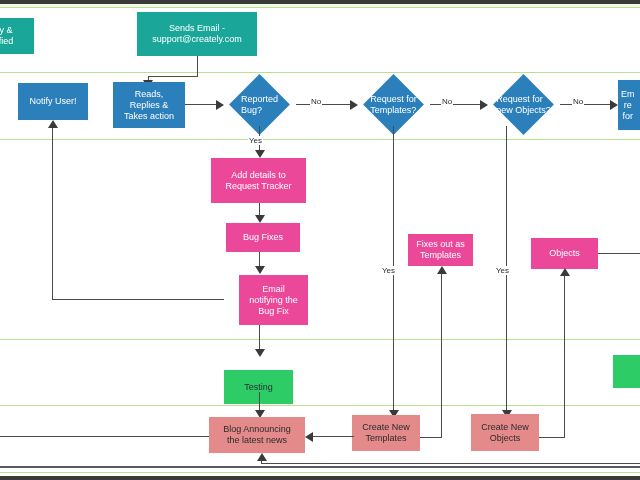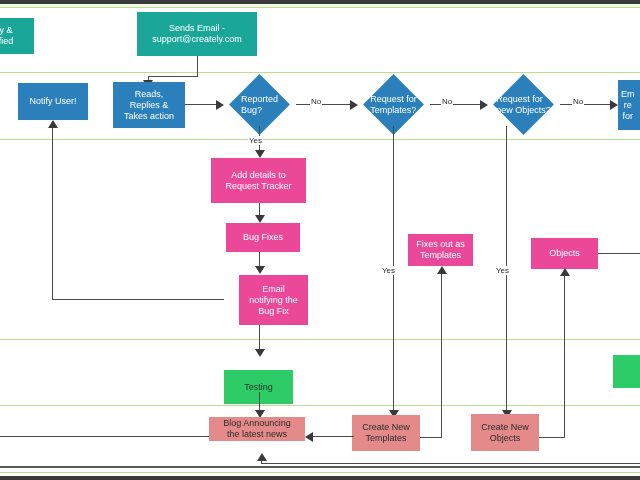--- a/index.html
+++ b/index.html
@@ -191,21 +191,21 @@
   <div class="ln lnv" style="left:259px;top:325px;height:26px;"></div>
   <div class="arrow ar-down" style="left:255px;top:349px;"></div>
 
   <div class="node n-green" style="left:224px;top:358px;width:69px;height:34px;margin-top:12px;">Testing</div>
 
   <div class="node n-green" style="left:613px;top:355px;width:40px;height:33px;"></div>
 
   <div class="ln lnv" style="left:259px;top:392px;height:20px;"></div>
   <div class="arrow ar-down" style="left:255px;top:410px;"></div>
 
-  <div class="node n-red" style="left:209px;top:417px;width:96px;height:24px;">Blog Announcing
+  <div class="node n-red" style="left:209px;top:417px;width:96px;height:36px;">Blog Announcing
 the latest news</div>
 
   <div class="node n-red" style="left:352px;top:415px;width:68px;height:36px;">Create New
 Templates</div>
 
   <div class="node n-red" style="left:471px;top:414px;width:68px;height:37px;">Create New
 Objects</div>
 
   <div class="ln lnh" style="left:312px;top:436px;width:42px;"></div>
   <div class="arrow ar-left" style="left:305px;top:432px;"></div>

